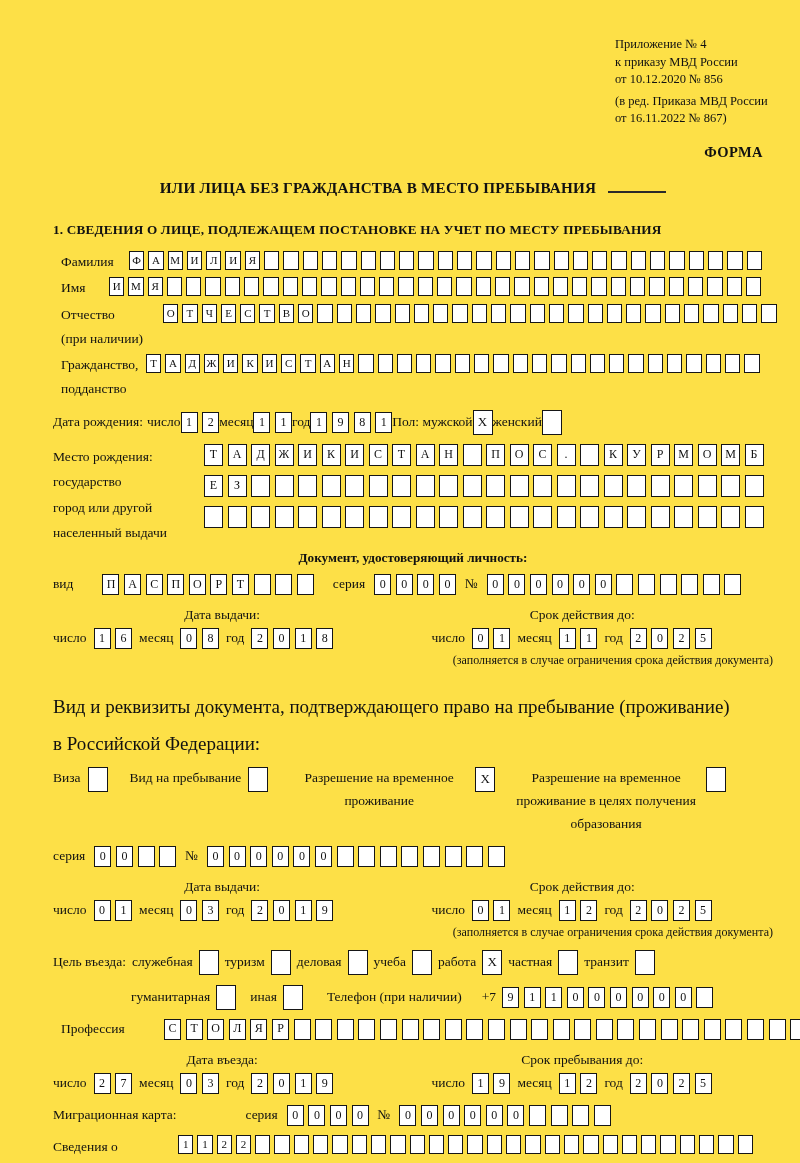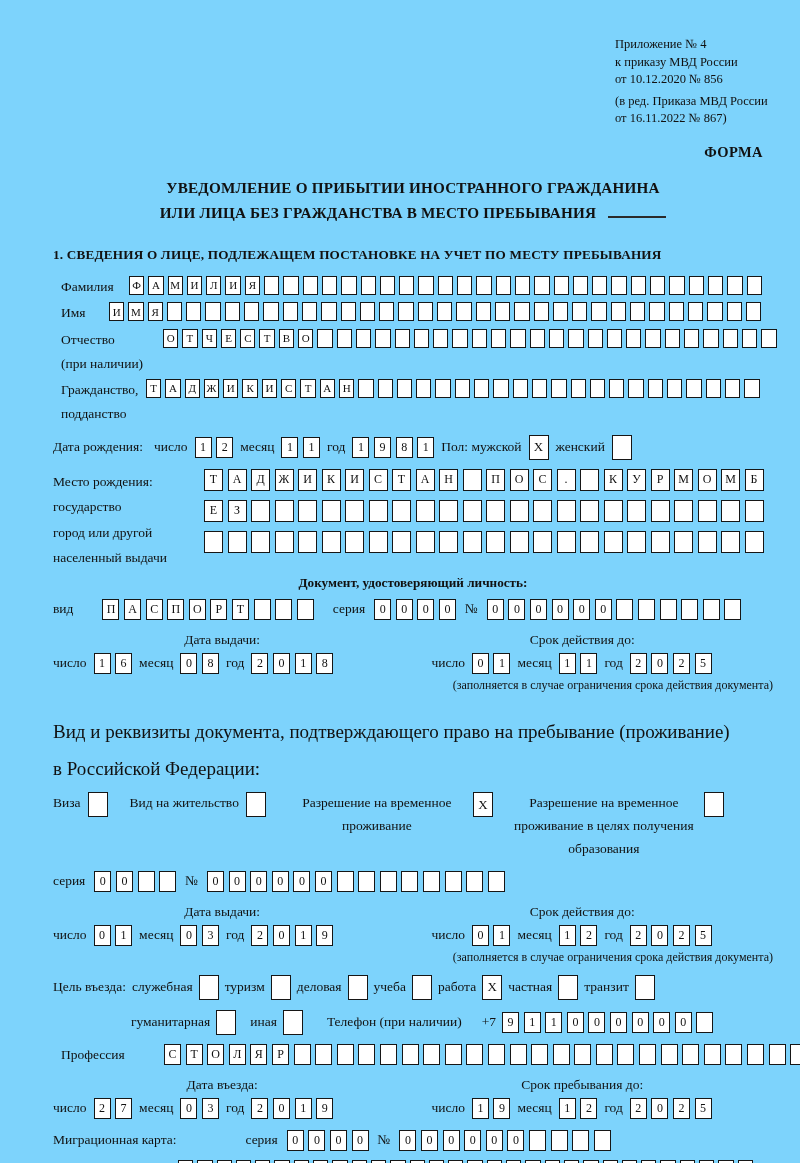--- a/index.html
+++ b/index.html
@@ -1,17 +1,17 @@
 <!DOCTYPE html>
 <html><head>
 <meta charset="utf-8">
 <style>
   html,body{margin:0;padding:0;background:#9a9a9a;}
   .page{
-    width:800px;height:1163px;margin:0 auto;background:#7dd3fc;box-sizing:border-box;
+    width:800px;height:1163px;margin:0 auto;background:#fde047;box-sizing:border-box;
     padding:36px 27px 0 53px;font-family:"Liberation Serif","DejaVu Serif",serif;color:#111;
     overflow:hidden;position:relative;
   }
   
   .hdr{margin-left:562px;font-size:12.5px;line-height:1.4;}
   .hdr .gap-top{margin-top:4px;}
   .forma{margin-top:16px;text-align:right;padding-right:10px;font-weight:700;font-size:14.5px;letter-spacing:.4px;}
   .title{margin-top:14px;text-align:center;font-weight:700;font-size:15.2px;line-height:1.65;letter-spacing:.2px;}
   .blank-line{display:inline-block;width:58px;border-bottom:2.2px solid #2a2a2a;margin-left:12px;height:12px;}
   .sec-head{margin-top:22px;font-weight:700;font-size:13.2px;letter-spacing:.2px;}
@@ -21,21 +21,21 @@
   .flabel{flex:0 0 auto;padding-top:2px;margin-left:8px;}
   .w68{width:68px;} .w48{width:48px;} .w102{width:102px;} .w85{width:85px;} .w103{width:103px;}
 
   .cells{display:flex;gap:4px;flex:0 0 auto;}
   .cell{flex:0 0 auto;box-sizing:border-box;width:15.3px;height:19px;border:1.7px solid #161616;
         display:flex;align-items:center;justify-content:center;font-size:11px;background:#fff;}
   .cells-md{gap:4.6px;} .cells-md .cell{width:17px;height:21px;font-size:12px;}
   .cells-lg{gap:4.5px;} .cells-lg .cell{width:19px;height:22px;font-size:12px;}
   .cells-xl{gap:5px;}  .cells-xl .cell{width:20px;height:25px;font-size:13px;}
 
-  .irow{display:flex;align-items:center;margin-top:12px;font-size:13.5px;gap:7px;flex-wrap:nowrap;}
+  .irow{display:flex;align-items:center;margin-top:12px;font-size:13.5px;gap:0;flex-wrap:nowrap;}
   .irow .sp{margin-left:4px;}
 
   
   .bp-labels{flex:0 0 151px;font-size:13.5px;}
   .bp-labels div{line-height:25.5px;}
   .bp-rows .cells{margin-bottom:9px;}
   .reps-labels{flex:0 0 125px;font-size:13.5px;}
   .reps-labels div{line-height:23.5px;}
   .reps-rows .cells{margin-bottom:10px;}
 
@@ -68,21 +68,20 @@
     <div>Приложение № 4</div>
     <div>к приказу МВД России</div>
     <div>от 10.12.2020 № 856</div>
     <div class="gap-top">(в ред. Приказа МВД России</div>
     <div>от 16.11.2022 № 867)</div>
   </div>
 
   <div class="forma">ФОРМА</div>
 
   <div class="title">
-    <div>УВЕДОМЛЕНИЕ О ПРИБЫТИИ ИНОСТРАННОГО ГРАЖДАНИНА</div>
     <div>
       <span>ИЛИ ЛИЦА БЕЗ ГРАЖДАНСТВА В МЕСТО ПРЕБЫВАНИЯ</span><span class="blank-line"></span>
     </div>
   </div>
 
   <div class="sec-head">1. СВЕДЕНИЯ О ЛИЦЕ, ПОДЛЕЖАЩЕМ ПОСТАНОВКЕ НА УЧЕТ ПО МЕСТУ ПРЕБЫВАНИЯ</div>
 
   <div class="frow" style="margin-top:13px;">
     <span class="flabel w68">Фамилия</span>
     <span class="cells">
@@ -456,21 +455,21 @@
   </div>
 
   <div class="chkrow">
     <div class="chk-item mr22">
       <span class="chk-text">Виза</span>
       <span class="cells cells-xl">
           <span class="cell"></span>
         </span>
     </div>
     <div class="chk-item mr22">
-      <span class="chk-text">Вид на жительство</span>
+      <span class="chk-text">Вид на пребывание</span>
       <span class="cells cells-xl">
           <span class="cell"></span>
         </span>
     </div>
     <div class="chk-item mr18">
       <span class="chk-text chk-center w178">Разрешение на временное проживание</span>
       <span class="cells cells-xl">
           <span class="cell">X</span>
         </span>
     </div>

